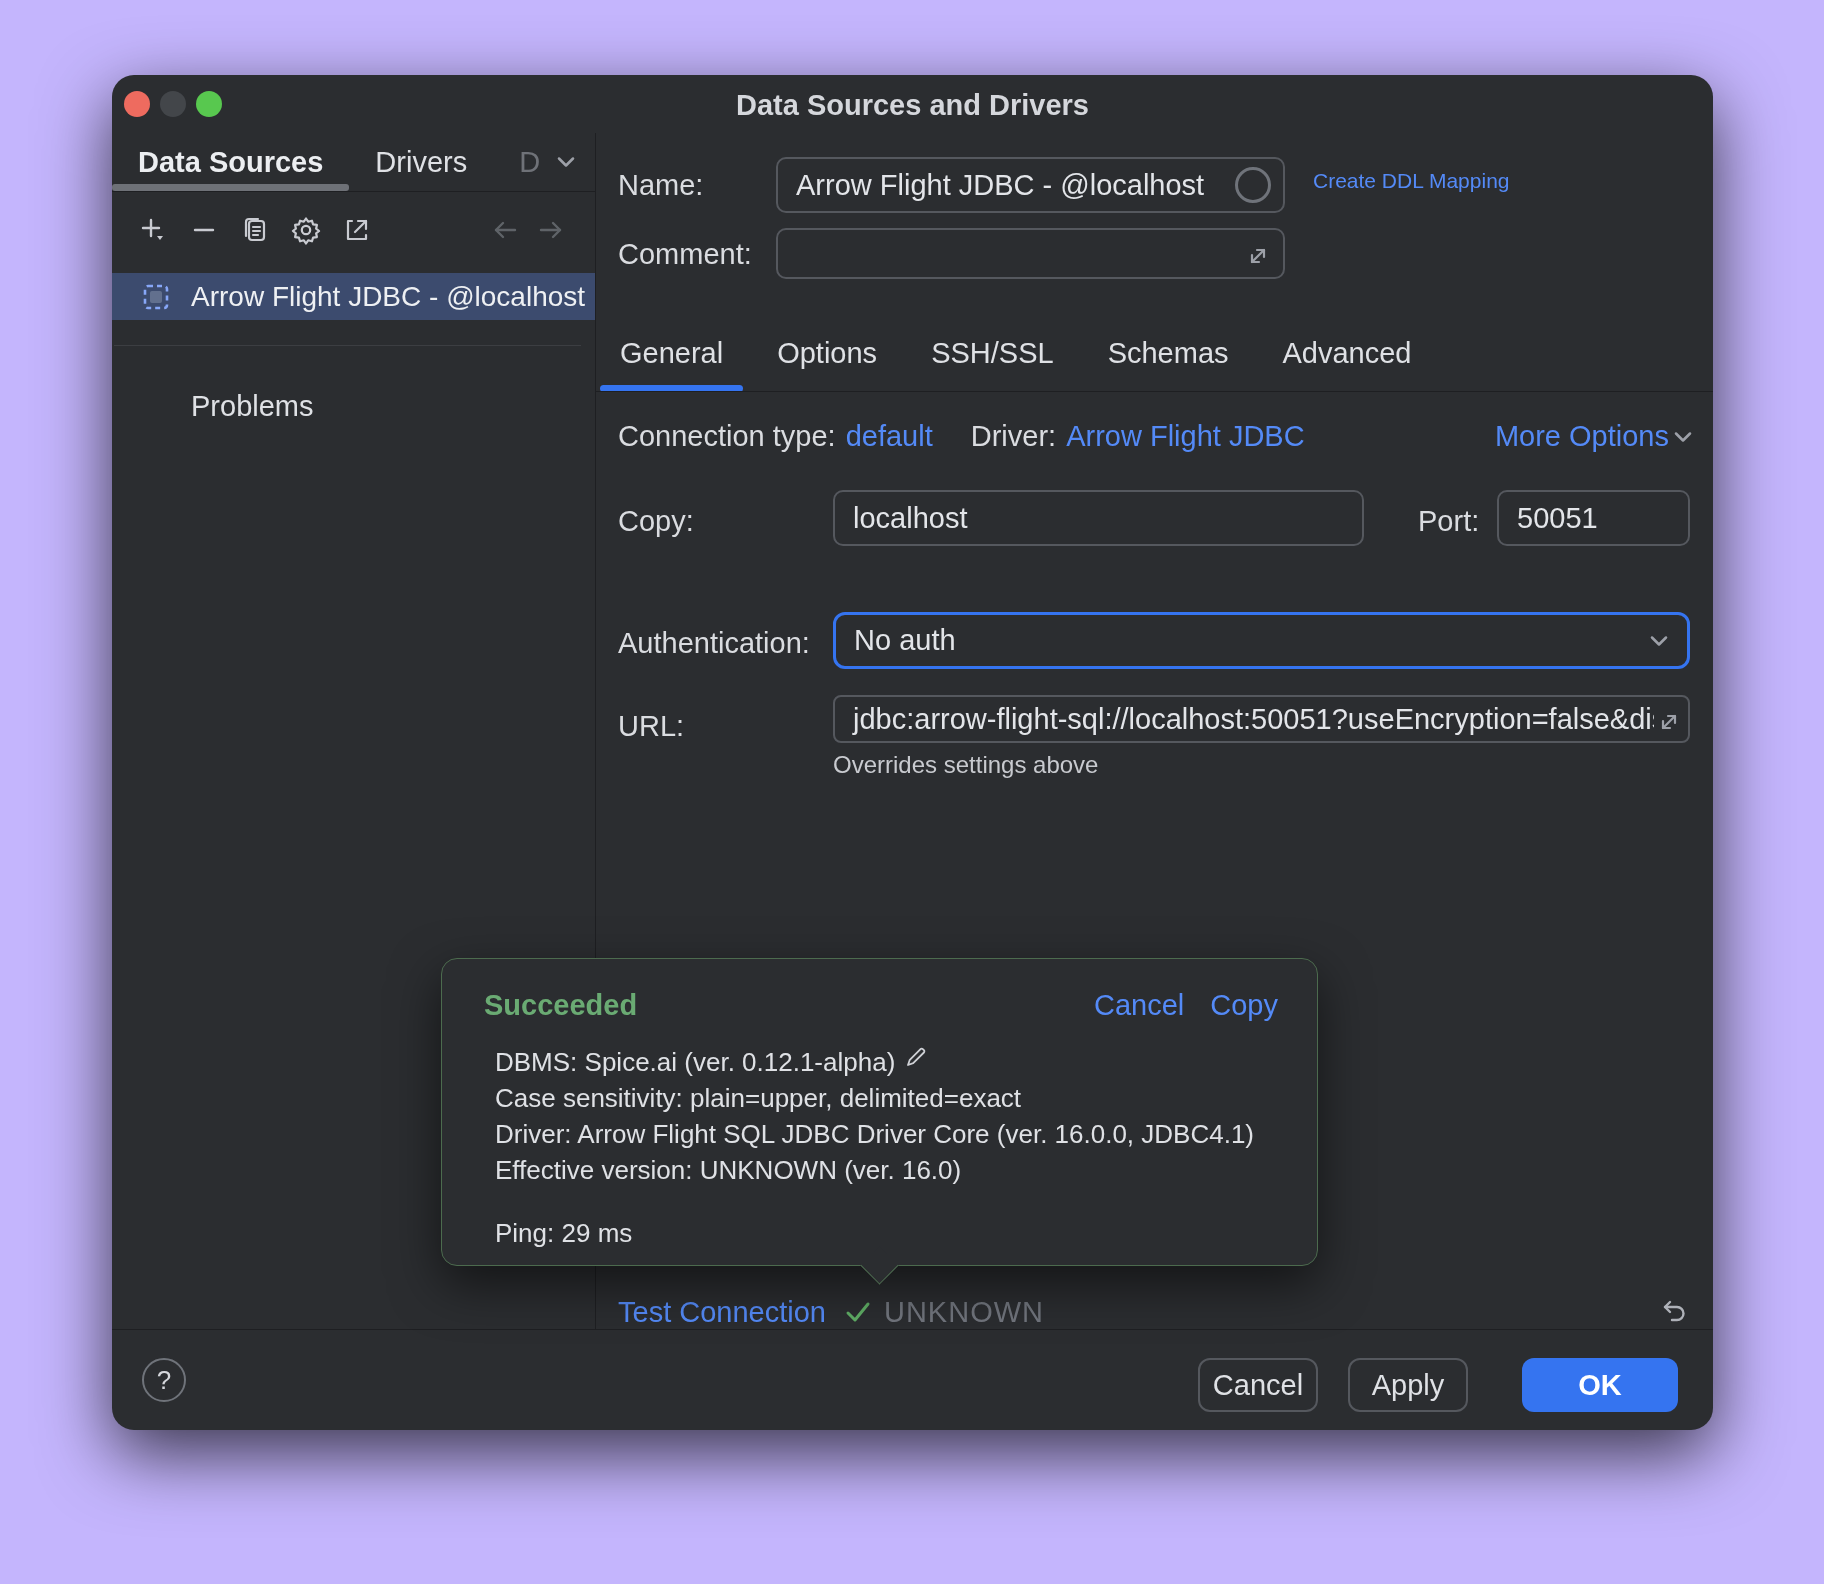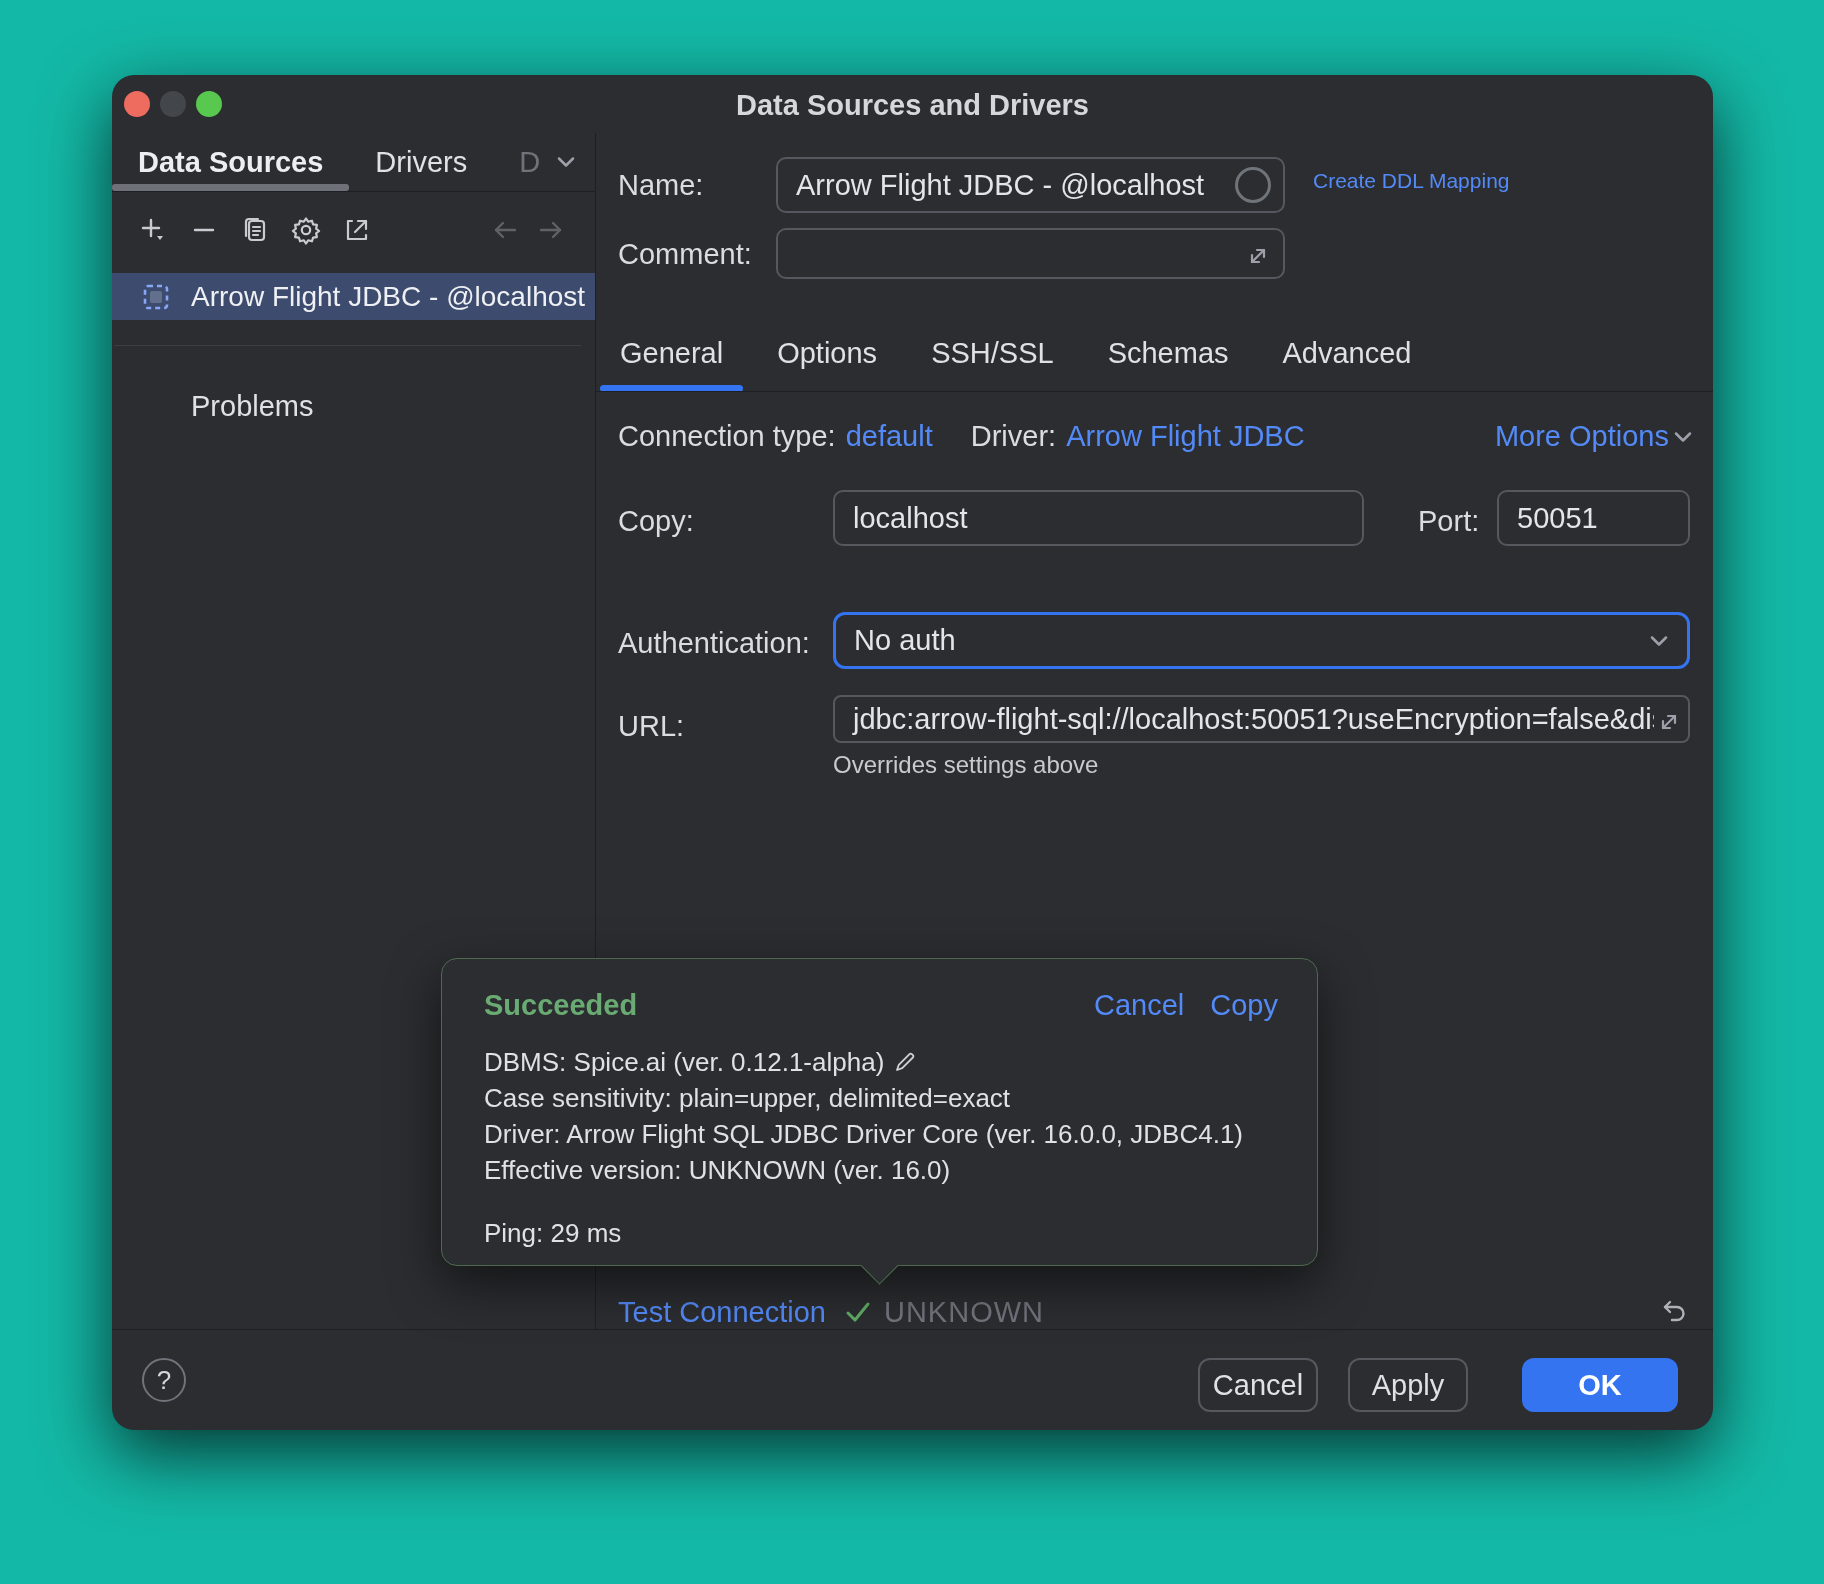--- a/index.html
+++ b/index.html
@@ -1,17 +1,17 @@
 <!DOCTYPE html>
 <html><head>
 <meta charset="utf-8">
 <style>
   html,body{margin:0;padding:0;background:#000;width:1824px;height:1584px;overflow:hidden;
     font-family:"Liberation Sans","DejaVu Sans",sans-serif;-webkit-font-smoothing:antialiased;}
-  .stage{position:relative;width:1824px;height:1584px;background:#14b8a6;}
+  .stage{position:relative;width:1824px;height:1584px;background:#c4b5fd;}
   .window{position:absolute;left:112px;top:75px;width:1601px;height:1355px;background:#2b2d30;
     border-radius:22px;box-shadow:0 24px 70px rgba(0,0,0,.7);overflow:hidden;color:#dfe1e5;}
   
   .titlebar{position:absolute;top:0;left:0;right:0;height:58px;}
   .traffic{position:absolute;left:12px;top:16px;display:flex;gap:10px;}
   .tl{width:26px;height:26px;border-radius:50%;display:inline-block;}
   .tl.red{background:#ee6b5f;}
   .tl.gray{background:#43464a;}
   .tl.green{background:#58c84f;}
   .title{position:absolute;left:0;right:0;top:14px;text-align:center;font-size:29px;font-weight:700;color:#d5d7dc;}
@@ -73,21 +73,21 @@
   .undo-ic{margin-left:auto;width:34px;height:34px;color:#aeb1b8;cursor:pointer;}
   
   .popup{position:absolute;left:329px;top:883px;width:877px;height:308px;background:#2b2d30;
     border:1px solid #4c6b4e;border-radius:16px;box-shadow:0 18px 50px rgba(0,0,0,.55);z-index:5;box-sizing:border-box;}
   .popup-tail{position:absolute;left:424px;bottom:-14px;width:26px;height:26px;background:#2b2d30;
     border-right:1px solid #4c6b4e;border-bottom:1px solid #4c6b4e;transform:rotate(45deg);}
   .popup-head{position:absolute;left:42px;right:39px;top:30px;display:flex;align-items:center;font-size:29px;}
   .popup-status{color:#6aab73;font-weight:600;}
   .popup-links{margin-left:auto;display:flex;gap:26px;}
   .popup-body{position:absolute;left:42px;right:30px;top:85px;font-size:26px;line-height:36px;color:#dfe1e5;white-space:nowrap;}
-  .pline{display:flex;align-items:center;}
+  .pline{display:flex;margin-left:11px;}
   .pencil-ic{width:26px;height:26px;margin-left:8px;color:#cfd1d6;}
   .ping-line{margin-top:27px;}
   
   .footer{position:absolute;left:0;right:0;bottom:0;height:100px;border-top:1px solid #1e1f22;}
   .help-btn{position:absolute;left:30px;top:28px;width:44px;height:44px;border:2px solid #6f737a;border-radius:50%;
     display:flex;align-items:center;justify-content:center;font-size:26px;color:#d5d7dc;cursor:pointer;box-sizing:border-box;}
   .btns{position:absolute;right:35px;top:28px;display:flex;align-items:center;}
   .btn{height:54px;border-radius:12px;font-size:29px;display:flex;align-items:center;justify-content:center;cursor:pointer;box-sizing:border-box;}
   .btn.ghost{width:120px;border:2px solid #55585e;color:#dfe1e5;background:transparent;}
   .btn.apply{margin-left:30px;}

